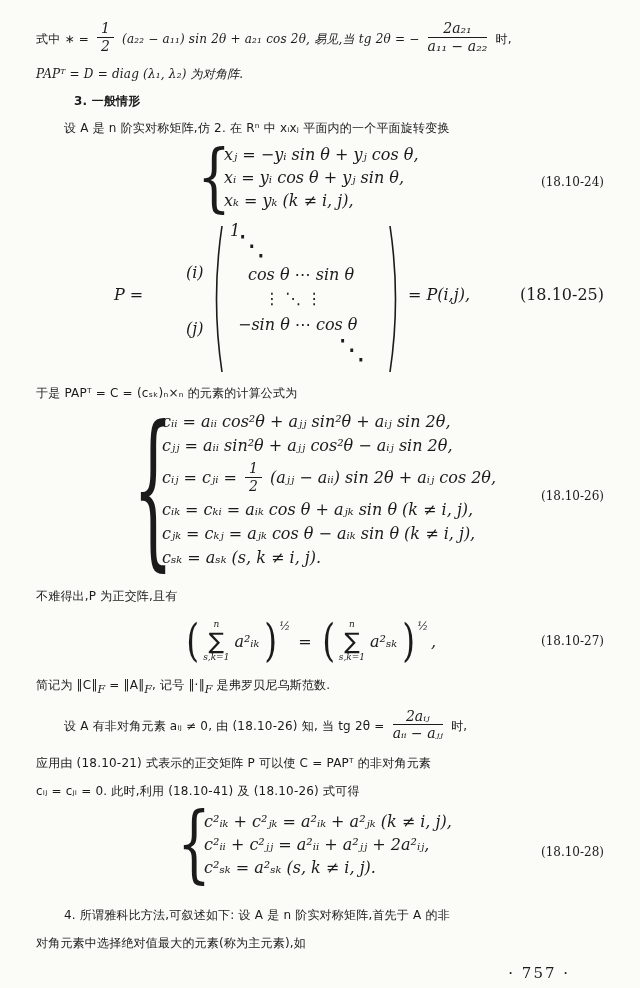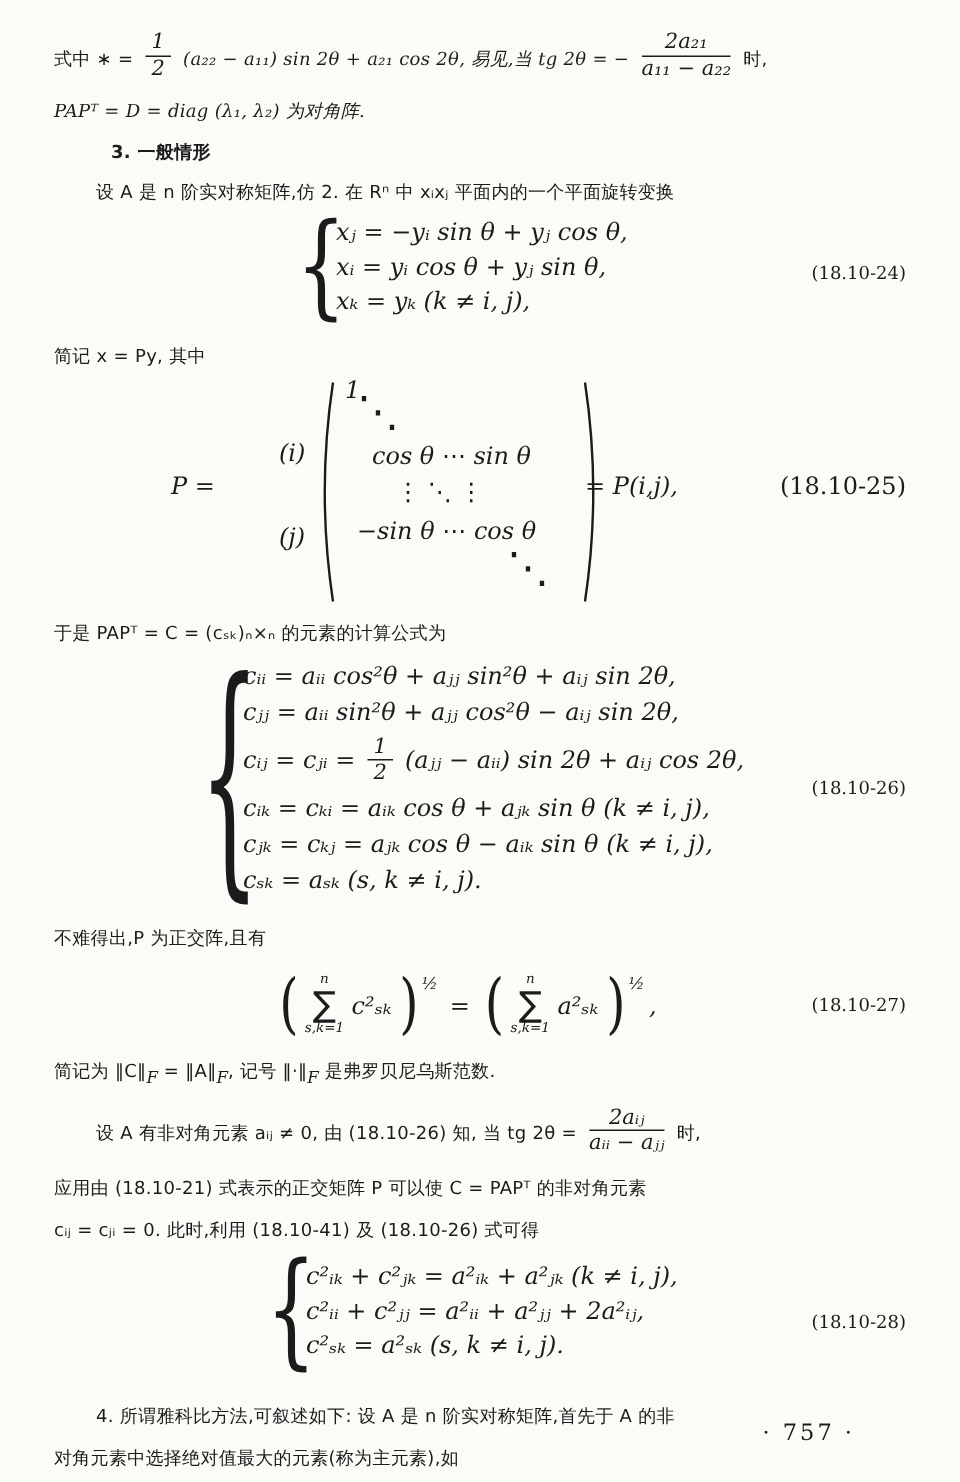--- a/index.html
+++ b/index.html
@@ -53,21 +53,21 @@
   .bigop{display:inline-flex;flex-direction:column;align-items:center;line-height:1;margin:0 2px;}
   .bigop .lim{font-size:9px;font-family:"DejaVu Serif",serif;font-style:italic;line-height:1.1;}
   .bigop .sigma{font-size:23px;line-height:1;font-style:normal;font-family:"DejaVu Sans",sans-serif;}
   .bp{font-family:"DejaVu Serif",serif;font-size:44px;line-height:0.8;display:inline-block;
       transform:scaleX(0.75);font-weight:400;}
   .exp{font-size:11px;position:relative;top:-15px;font-family:"DejaVu Serif",serif;font-style:italic;}
   .term{font-size:16px;margin:0 3px;}
   sub.f{font-size:11px;font-family:"DejaVu Serif",serif;font-style:italic;}
   
   .e28{margin-left:140px;margin-top:6px;}
-  .pagenum{position:absolute;right:70px;bottom:24px;font-size:15px;
+  .pagenum{position:absolute;right:70px;bottom:6px;font-size:15px;
            font-family:"DejaVu Serif",serif;letter-spacing:2px;}
 </style>
 </head>
 <body>
 
 <div class="page">
 
   <div class="line topline">
     <span class="t">式中 ∗ =</span>
     <span class="frac"><span class="num">1</span><span class="den">2</span></span>
@@ -91,41 +91,38 @@
       <span class="brace b24">{</span>
       <div class="rows">
         <div class="m">xⱼ = −yᵢ sin θ + yⱼ cos θ,</div>
         <div class="m">xᵢ = yᵢ cos θ + yⱼ sin θ,</div>
         <div class="m">xₖ = yₖ (k ≠ i, j),</div>
       </div>
     </div>
     <span class="eqnum">(18.10-24)</span>
   </div>
 
-  <div class="line" style="margin-top:2px;">
-    <span class="t">简记 x = Py, 其中</span>
-  </div>
 
   <div class="mx">
     <span class="pos m" style="left:78px;top:64px;">P =</span>
     <span class="pos m" style="left:150px;top:42px;">(i)</span>
     <span class="pos m" style="left:150px;top:98px;">(j)</span>
     <svg class="mparen" style="left:174px;" width="14" height="152">
       <path d="M12 3 Q 1 76 12 149" stroke="#1b1b1b" stroke-width="1.6" fill="none"></path>
     </svg>
     <span class="pos m" style="left:194px;top:0px;">1</span>
     <span class="pos dots" style="left:202px;top:8px;">⋱</span>
     <span class="pos m" style="left:212px;top:44px;">cos θ  ⋯  sin θ</span>
     <span class="pos m" style="left:228px;top:68px;">⋮    ⋱    ⋮</span>
     <span class="pos m" style="left:202px;top:94px;">−sin θ  ⋯  cos θ</span>
     <span class="pos dots" style="left:302px;top:112px;">⋱</span>
     <svg class="mparen" style="left:352px;" width="14" height="152">
       <path d="M2 3 Q 13 76 2 149" stroke="#1b1b1b" stroke-width="1.6" fill="none"></path>
     </svg>
-    <span class="pos m" style="left:354px;top:64px;">= P(i,j),</span>
+    <span class="pos m" style="left:372px;top:64px;">= P(i,j),</span>
     <span class="pos" style="right:0;top:64px;font-family:'DejaVu Serif',serif;">(18.10-25)</span>
   </div>
 
   <div class="line">
     <span class="t">于是 PAPᵀ = C = (cₛₖ)ₙ×ₙ 的元素的计算公式为</span>
   </div>
 
   <div class="eqblock" style="height:172px;">
     <div class="sys e26">
       <span class="brace b26">{</span>
@@ -150,21 +147,21 @@
   </div>
 
   <div class="eqblock e27wrap">
     <div class="e27">
       <span class="bp">(</span>
       <span class="bigop">
         <span class="lim">n</span>
         <span class="sigma">∑</span>
         <span class="lim">s,k=1</span>
       </span>
-      <span class="m term">c²ₛₖ</span>
+      <span class="m term">a²ᵢₖ</span>
       <span class="bp">)</span>
       <span class="exp">½</span>
       <span class="m term" style="margin:0 8px;">=</span>
       <span class="bp">(</span>
       <span class="bigop">
         <span class="lim">n</span>
         <span class="sigma">∑</span>
         <span class="lim">s,k=1</span>
       </span>
       <span class="m term">a²ₛₖ</span>

